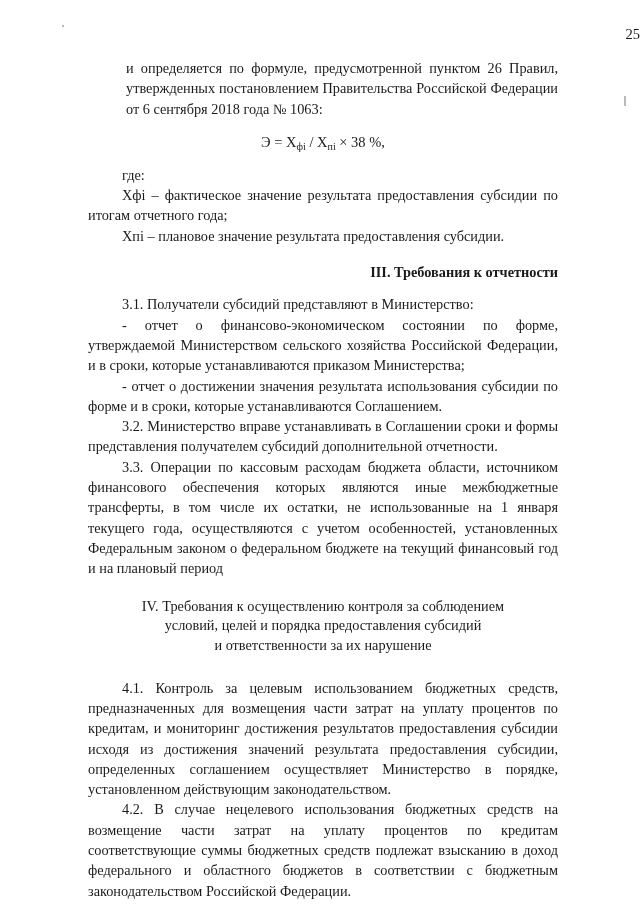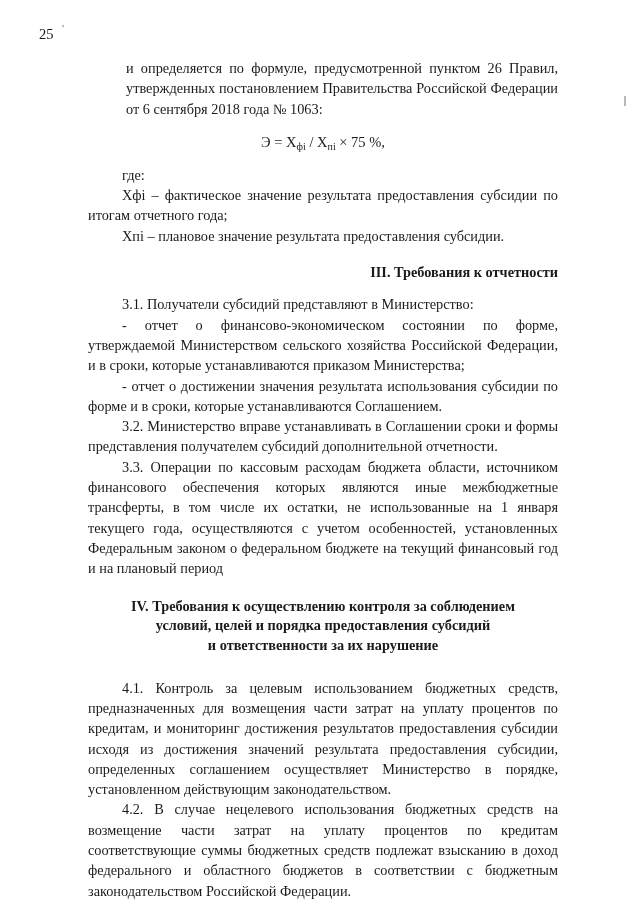--- a/index.html
+++ b/index.html
@@ -27,23 +27,22 @@
     top: 22px;
     font-size: 11px;
     color: #555;
     font-family: "Liberation Serif", serif;
   }
   .page-number {
     position: absolute;
     left: 0;
     right: 0;
     top: 26px;
-    text-align: left;
+    text-align: right;
     font-size: 14.5px;
-    padding-left: 39px;
   }
   .content {
     position: absolute;
     left: 88px;
     top: 58px;
     width: 470px;
     font-size: 14.3px;
     line-height: 1.42;
   }
   p {
@@ -74,21 +73,21 @@
     font-family: Liberation Serif, serif;
   }
   .center-head {
     text-align: right;
     font-weight: bold;
     margin: 16px 0 12px 0;
     text-indent: 0;
   }
   .block-head {
     text-align: center;
-    font-weight: bold;
+    font-weight: normal;
     margin: 18px 0 14px 0;
     text-indent: 0;
     line-height: 1.38;
   }
   .gap-s { margin-top: 22px; }
   .right-edge-mark {
     position: absolute;
     right: 14px;
     top: 96px;
     width: 2px;
@@ -105,21 +104,21 @@
 
   <div class="page-number">25</div>
 
   <div class="right-edge-mark"></div>
 
   <div class="content">
 
     <p class="noindent">и определяется по формуле, предусмотренной пунктом 26 Правил, утвержденных постановлением Правительства Российской Федерации от 6 сентября 2018 года № 1063:</p>
 
     <p class="formula">
-      <span>Э = Х</span><span class="sub">фi</span><span> / Х</span><span class="sub">пi</span><span> × 75 %,</span>
+      <span>Э = Х</span><span class="sub">фi</span><span> / Х</span><span class="sub">пi</span><span> × 38 %,</span>
     </p>
 
     <p class="gde">где:</p>
 
     <p class="indent">Хфi – фактическое значение результата предоставления субсидии по итогам отчетного года;</p>
 
     <p class="indent">Хпi – плановое значение результата предоставления субсидии.</p>
 
 
     <p class="center-head">III. Требования к отчетности</p>

